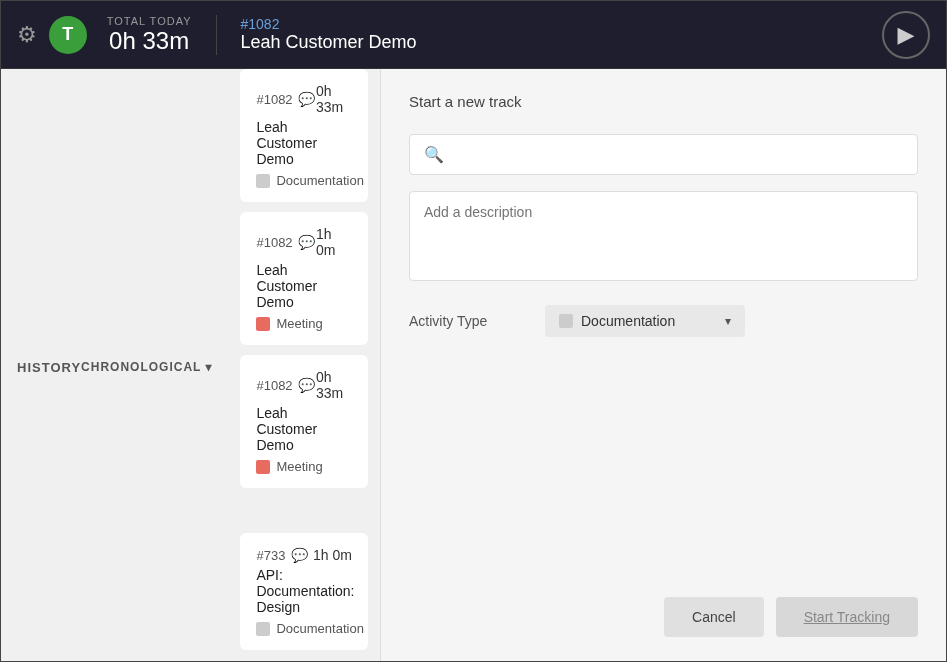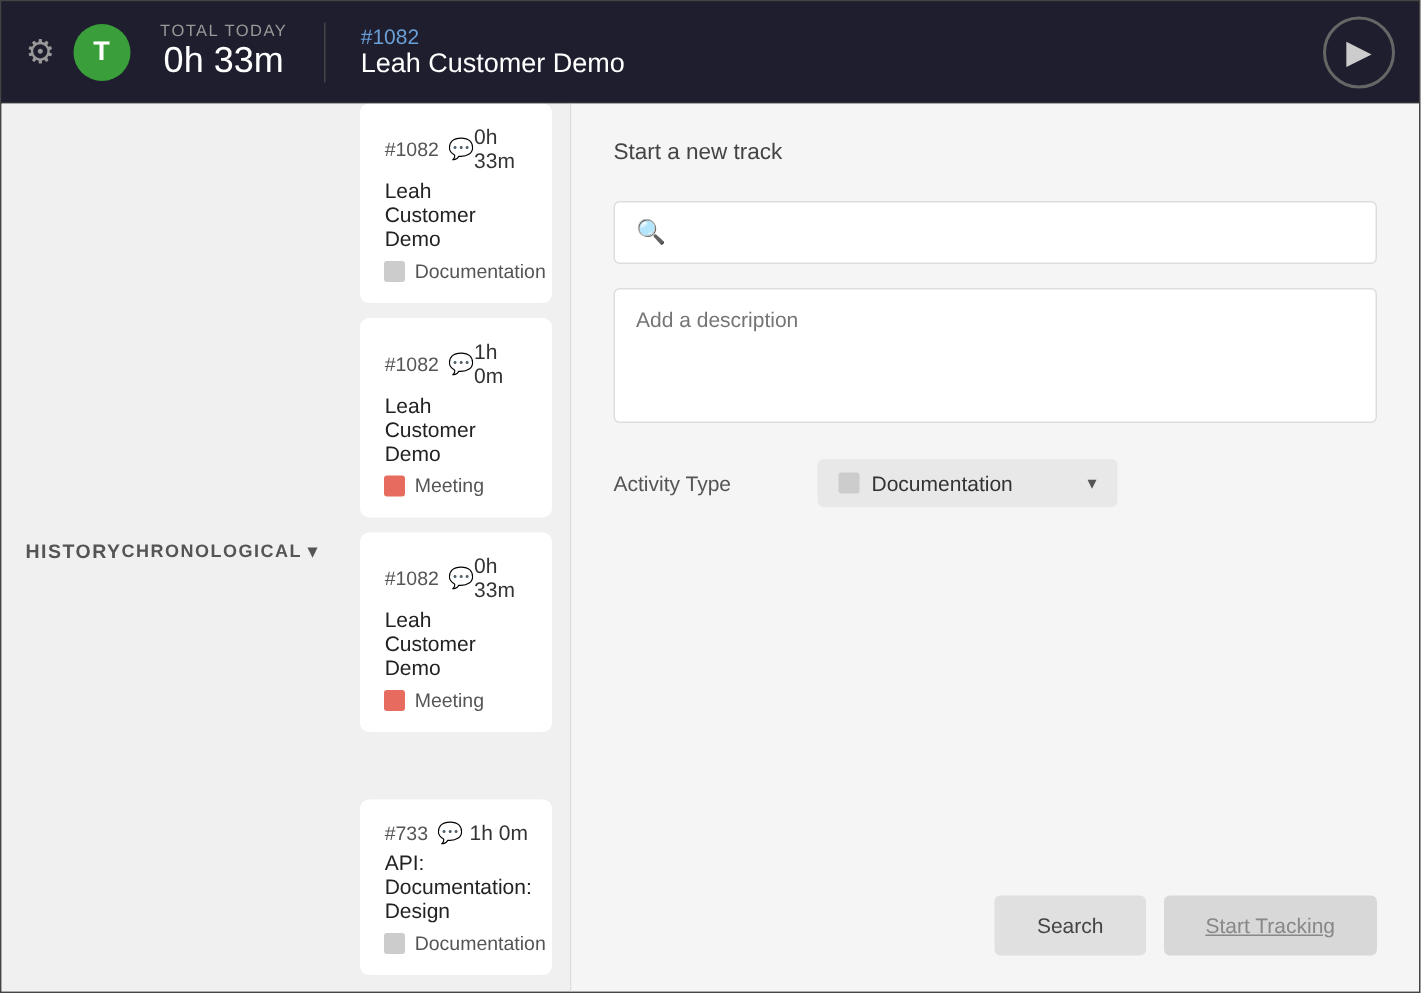--- a/index.html
+++ b/index.html
@@ -445,19 +445,19 @@
         <button class="activity-dropdown">
           <span class="tag-dot tag-dot-gray"></span>
           <span>Documentation</span>
           <span class="activity-dropdown-arrow">▾</span>
         </button>
       </div>
 
       <div class="spacer"></div>
 
       <div class="footer-buttons">
-        <button class="btn-cancel">Search</button>
+        <button class="btn-cancel">Cancel</button>
         <button class="btn-start">Start Tracking</button>
       </div>
     </div>
 
   </div>
 </div>
 
 </body></html>

